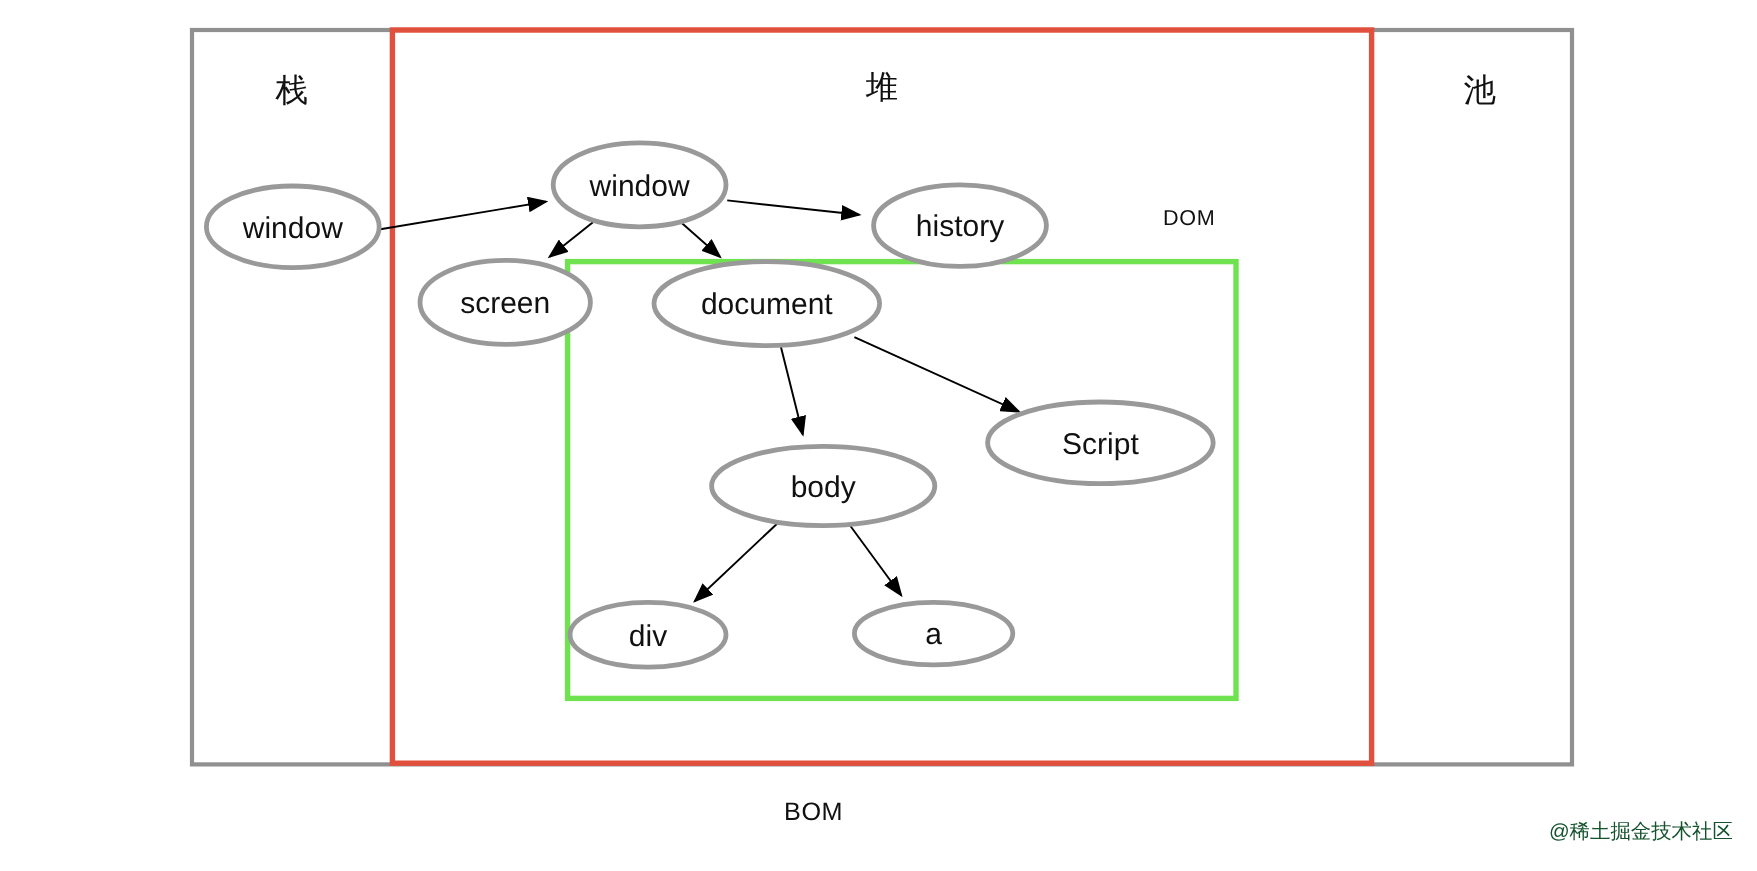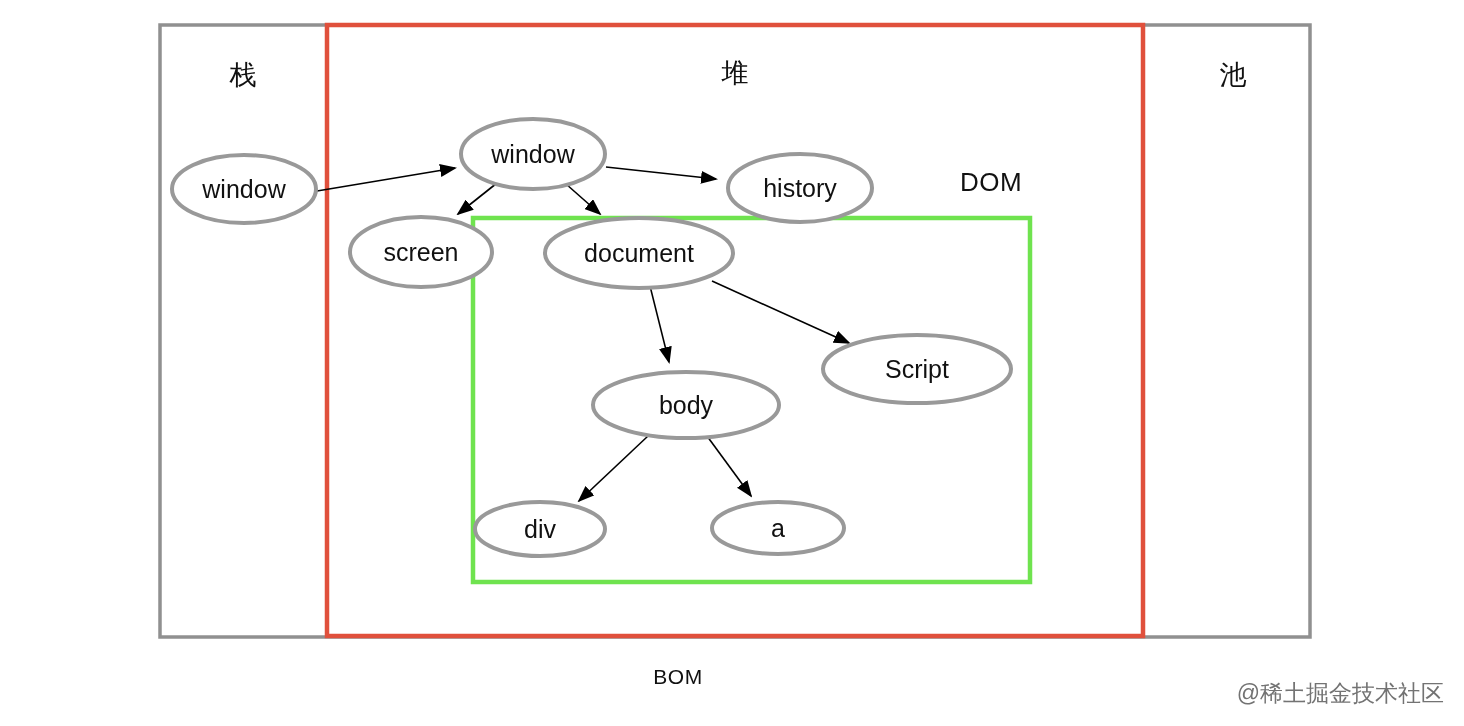--- a/index.html
+++ b/index.html
@@ -25,29 +25,29 @@
   .region-label {
     position: absolute;
     transform: translate(-50%, -50%);
     color: #111111;
     white-space: nowrap;
     user-select: none;
   }
   .lbl-stack { left: 243px; top: 75px;  font-size: 27px; }
   .lbl-heap  { left: 735px; top: 73px;  font-size: 27px; }
   .lbl-pool  { left: 1233px; top: 75px; font-size: 27px; }
-  .lbl-dom   { left: 991px; top: 182px; font-size: 26px; letter-spacing: 0.5px; }
+  .lbl-dom   { left: 991px; top: 182px; font-size: 18px; letter-spacing: 0.5px; }
   .lbl-bom   { left: 678px; top: 677px; font-size: 21px; letter-spacing: 0.5px; }
   .watermark {
     position: absolute;
     right: 20px;
     top: 693px;
     transform: translateY(-50%);
-    font-size: 23px;
-    color: #737373;
+    font-size: 17px;
+    color: #14532d;
     white-space: nowrap;
     user-select: none;
   }
 </style>
 </head>
 <body>
 
 <div class="canvas">
 
   <svg class="diagram-svg" viewBox="0 0 1464 726" xmlns="http://www.w3.org/2000/svg">

